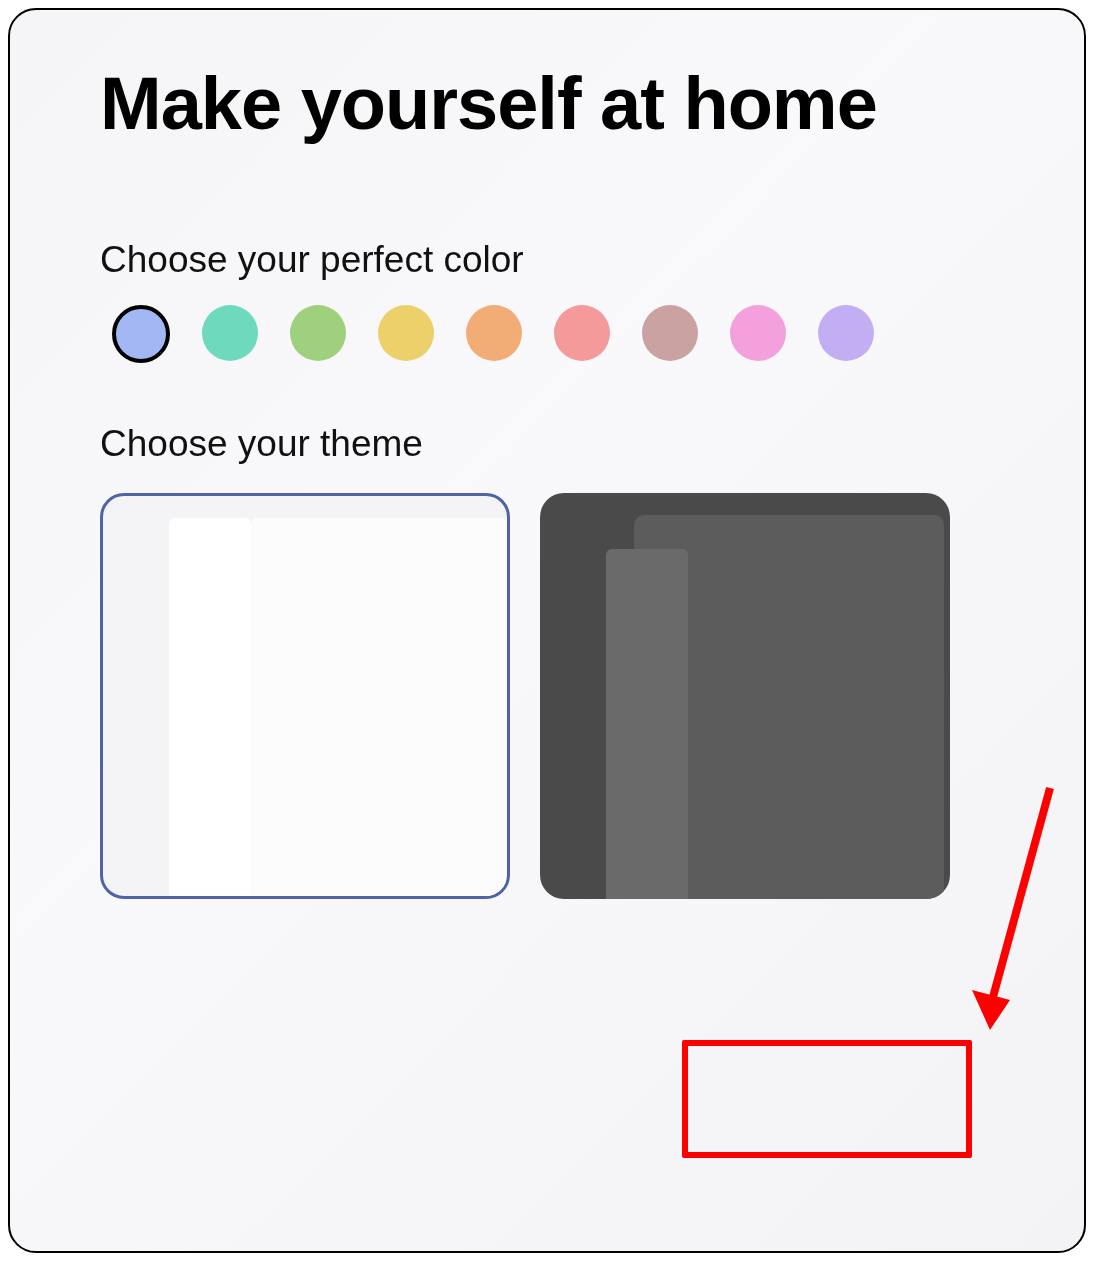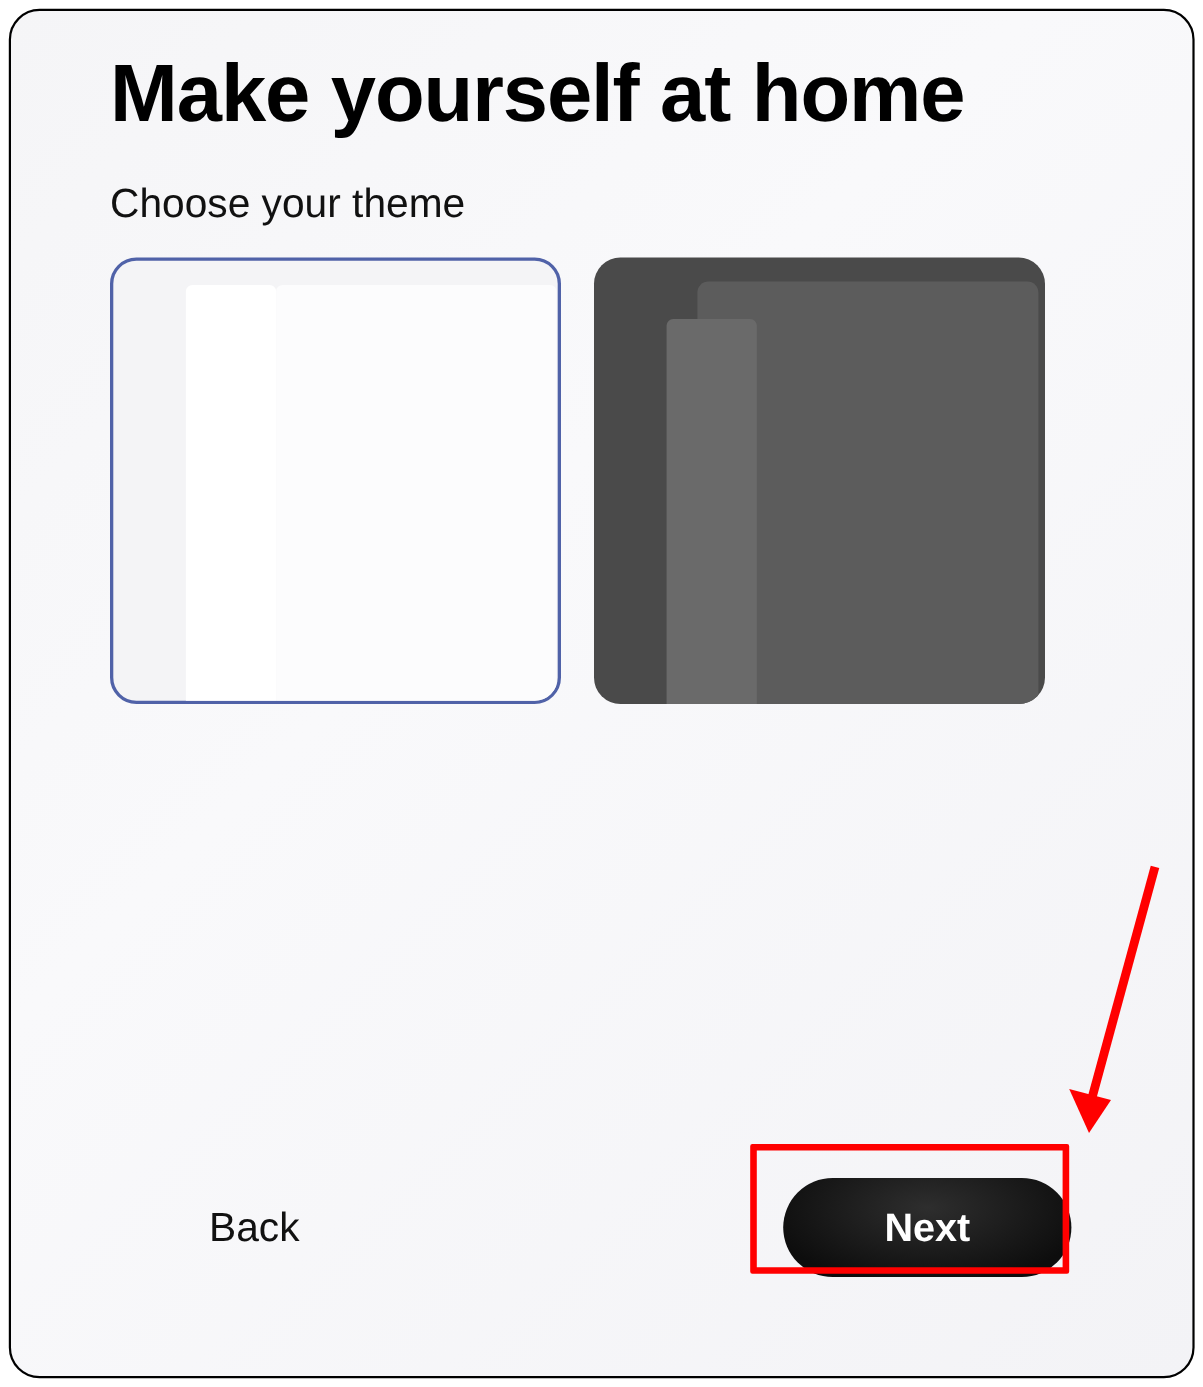--- a/index.html
+++ b/index.html
@@ -11,21 +11,21 @@
   }
   .dialog {
     position: absolute;
     left: 8px; top: 8px;
     width: 1078px; height: 1245px;
     border: 2px solid #000;
     border-radius: 28px;
     background: linear-gradient(135deg, #f5f5f7 0%, #f9f9fb 40%, #f3f3f6 100%);
     overflow: hidden;
   }
-  .content { padding: 36px 90px 0 90px; }
+  .content { padding: 55px 90px 0 90px; }
   .title {
     font-size: 74px;
     font-weight: 800;
     letter-spacing: -1px;
     color: #000;
     line-height: 1.05;
   }
   .subtitle {
     margin-top: 16px;
     font-size: 37px;
@@ -47,21 +47,21 @@
   .swatch {
     width: 56px; height: 56px;
     border-radius: 50%;
     cursor: pointer;
     flex: 0 0 auto;
   }
   .swatch.selected {
     border: 4px solid #000;
     width: 58px; height: 58px;
   }
-  .theme-section { margin-top: 40px; }
+  .theme-section { margin-top: 60px; }
   .themes {
     margin-top: 28px;
     display: flex;
     gap: 30px;
   }
   .theme-card {
     position: relative;
     width: 410px; height: 406px;
     border-radius: 24px;
     overflow: hidden;
@@ -144,40 +144,50 @@
   }
 </style>
 </head>
 <body>
 
 <div class="dialog">
   <div class="content">
 
     <h1 class="title">Make yourself at home</h1>
 
+    <div class="color-section">
+      <div class="section-label">Choose your perfect color</div>
+      <div class="swatches" id="swatches">
+          <div class="swatch selected" style="background: rgb(162, 183, 244);"></div>
+          <div class="swatch" style="background: rgb(110, 217, 189);"></div>
+          <div class="swatch" style="background: rgb(158, 208, 126);"></div>
+          <div class="swatch" style="background: rgb(236, 208, 106);"></div>
+          <div class="swatch" style="background: rgb(242, 173, 119);"></div>
+          <div class="swatch" style="background: rgb(244, 154, 154);"></div>
+          <div class="swatch" style="background: rgb(203, 162, 162);"></div>
+          <div class="swatch" style="background: rgb(244, 160, 221);"></div>
+          <div class="swatch" style="background: rgb(195, 174, 244);"></div>
+        </div>
+    </div>
 
     <div class="theme-section">
       <div class="section-label">Choose your theme</div>
       <div class="themes">
         <div class="theme-card light">
           <div class="light-panel-a"></div>
           <div class="light-panel-b"></div>
         </div>
         <div class="theme-card dark">
           <div class="dark-panel-b"></div>
           <div class="dark-panel-a"></div>
         </div>
       </div>
     </div>
 
   </div>
 
-  <div class="footer">
-    <button class="back-btn">Back</button>
-    <button class="next-btn">Next</button>
-  </div>
 
   <div class="highlight-box"></div>
   <svg class="arrow" style="left:950px; top:770px;" width="110" height="270" viewBox="0 0 110 270">
     <line x1="90" y1="8" x2="30" y2="228" stroke="#ff0000" stroke-width="8"></line>
     <polygon points="30,250 12,210 50,220" fill="#ff0000"></polygon>
   </svg>
 </div>
 
 </body></html>

